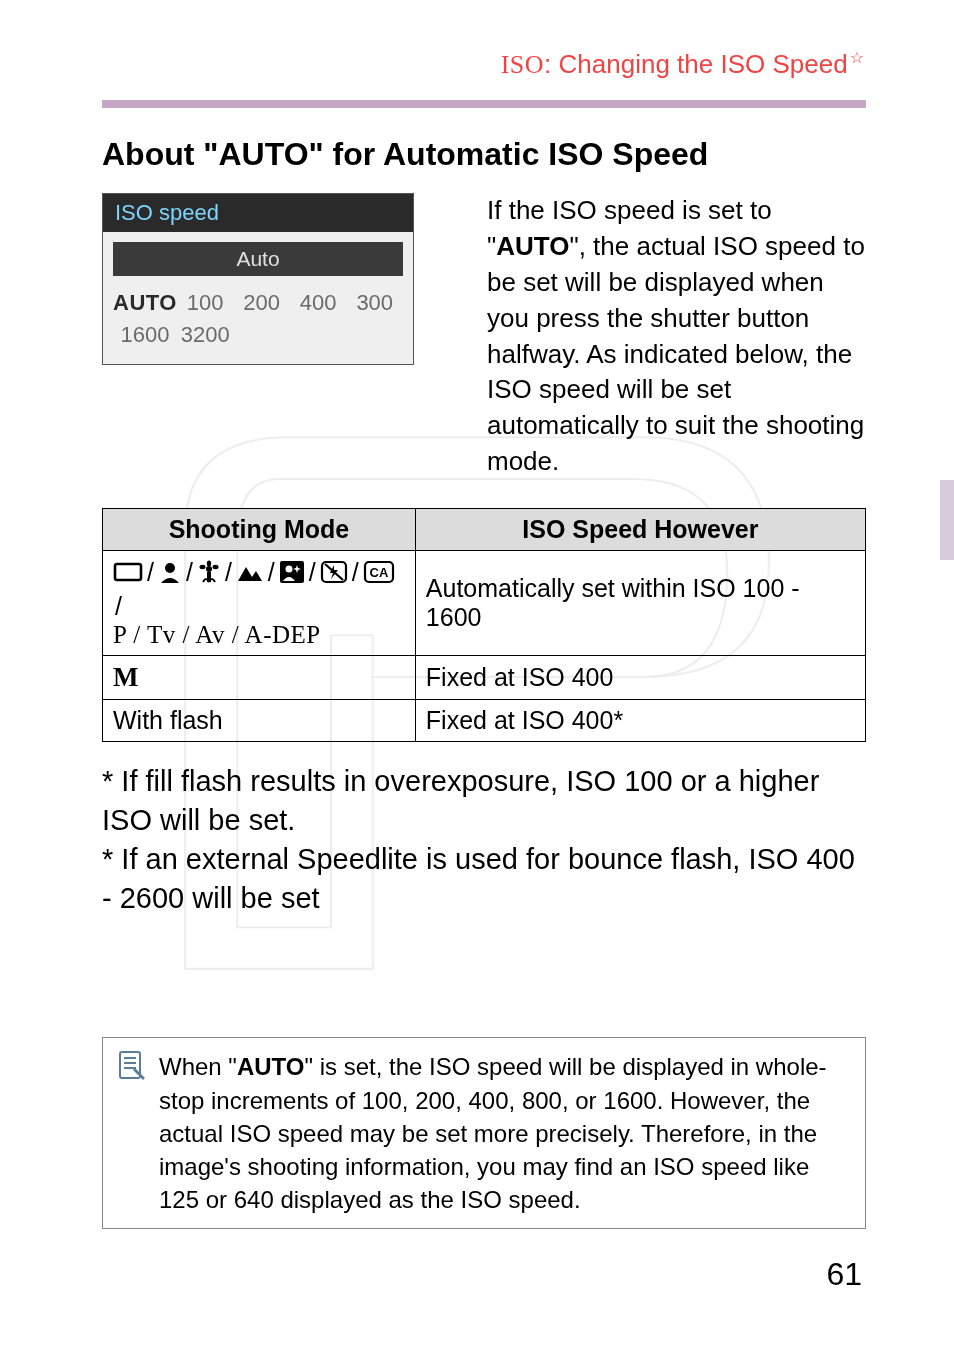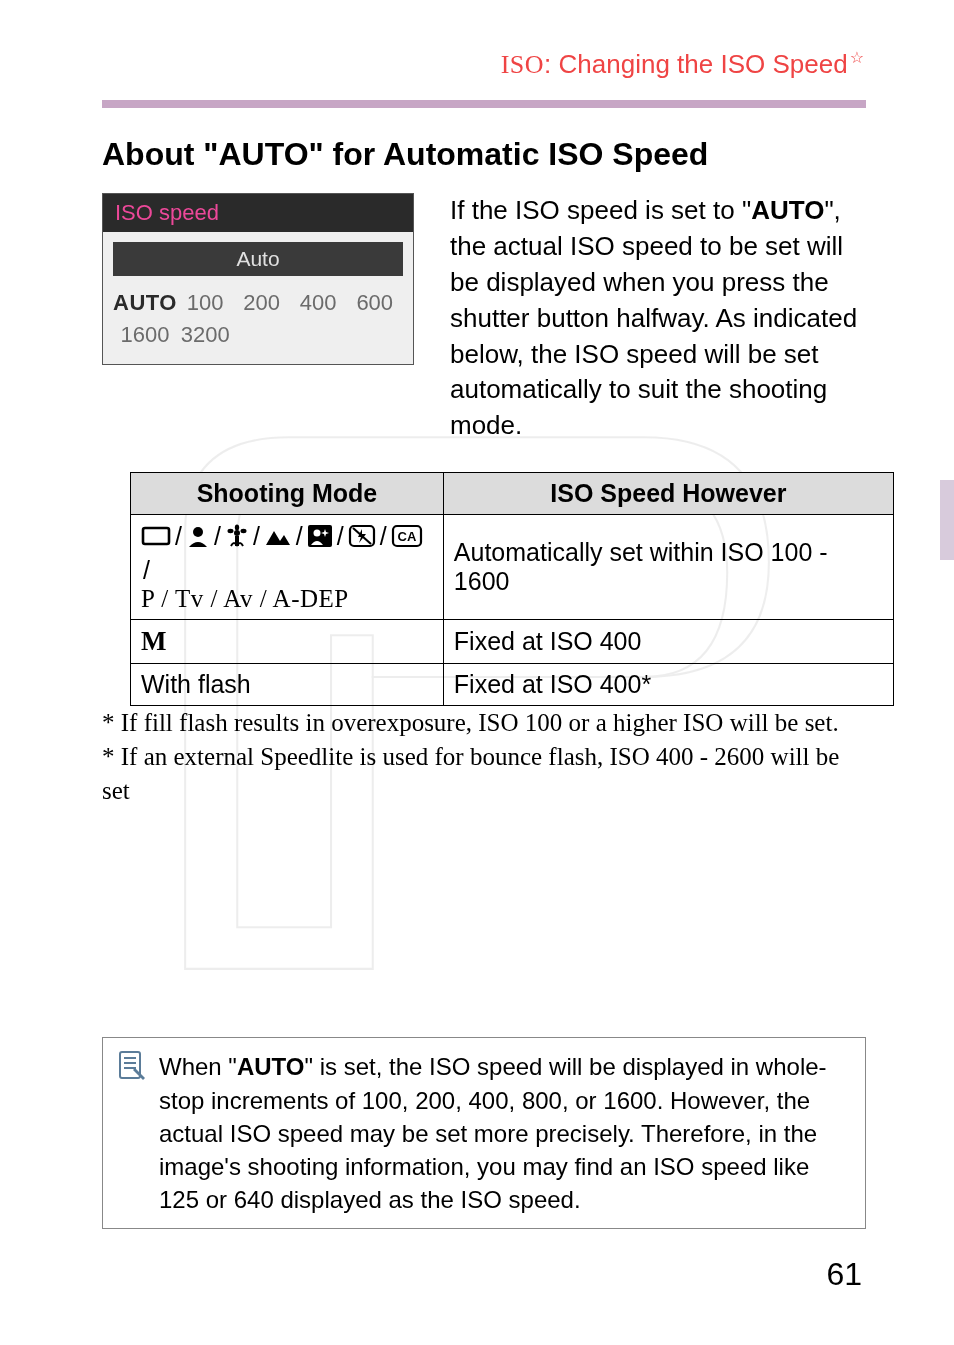--- a/index.html
+++ b/index.html
@@ -63,21 +63,21 @@
   }
   
   .lcd {
     width: 312px;
     border: 1px solid #555;
     background: #efefef;
     box-sizing: border-box;
   }
   .lcd-title {
     background: #2a2a2a;
-    color: #ec4899;
+    color: #7dd3fc;
     font-size: 22px;
     padding: 6px 12px;
   }
   .lcd-bar {
     background: #3a3a3a;
     color: #e0e0e0;
     text-align: center;
     font-size: 21px;
     padding: 5px 0;
     margin: 10px 10px 6px 10px;
@@ -94,27 +94,27 @@
   .lcd-grid .sel {
     font-weight: 900;
     color: #2a2a2a;
     font-family: "Arial Black", Arial, sans-serif;
     letter-spacing: 0.5px;
   }
   .para {
     font-size: 26px;
     line-height: 1.38;
     flex: 1;
+    margin-left: 37px;
   }
   
   table.iso {
     width: 100%;
     border-collapse: collapse;
     font-size: 25px;
-    margin-left: 28px;
   }
   table.iso th {
     background: #dcdcdc;
     font-weight: bold;
     padding: 6px 8px;
     border: 1px solid #000;
     text-align: center;
   }
   table.iso td {
     border: 1px solid #000;
@@ -127,24 +127,23 @@
     align-items: center;
     gap: 4px 2px;
     line-height: 1.2;
   }
   .mode-icons svg { vertical-align: middle; }
   .mode-icons .sep { padding: 0 2px; }
   .mode-text { font-family: "Times New Roman", serif; font-weight: normal; font-size: 25px; letter-spacing: 0.5px;}
   .sports-icon svg { vertical-align: middle; }
   .m-icon { font-family: "Times New Roman", serif; font-weight: bold; font-size: 27px; }
   .footnotes {
-    font-size: 25px;
+    font-size: 29px;
     line-height: 1.35;
-    margin-top: 0;
-    font-family: Liberation Serif, serif;
+    margin-top: 20px;
   }
   .footnotes p { margin: 0; }
   .footnotes .indent { padding-left: 16px; }
   
   .watermark {
     position: absolute;
     top: 260px; left: 60px; right: 60px; bottom: 260px;
     pointer-events: none;
     z-index: 0;
   }
@@ -195,21 +194,21 @@
 
     <div class="row1">
       <div class="lcd">
         <div class="lcd-title">ISO speed</div>
         <div class="lcd-bar">Auto</div>
         <div class="lcd-grid">
           <span class="sel">AUTO</span>
           <span>100</span>
           <span>200</span>
           <span>400</span>
-          <span>600</span>
+          <span>300</span>
           <span>1600</span>
           <span>3200</span>
         </div>
       </div>
 
       <div class="para">
         <span>If the ISO speed is set to "</span><b>AUTO</b><span>", the actual ISO speed to be set will be displayed when you press the shutter button halfway. As indicated below, the ISO speed will be set automatically to suit the shooting mode.</span>
       </div>
     </div>
 

